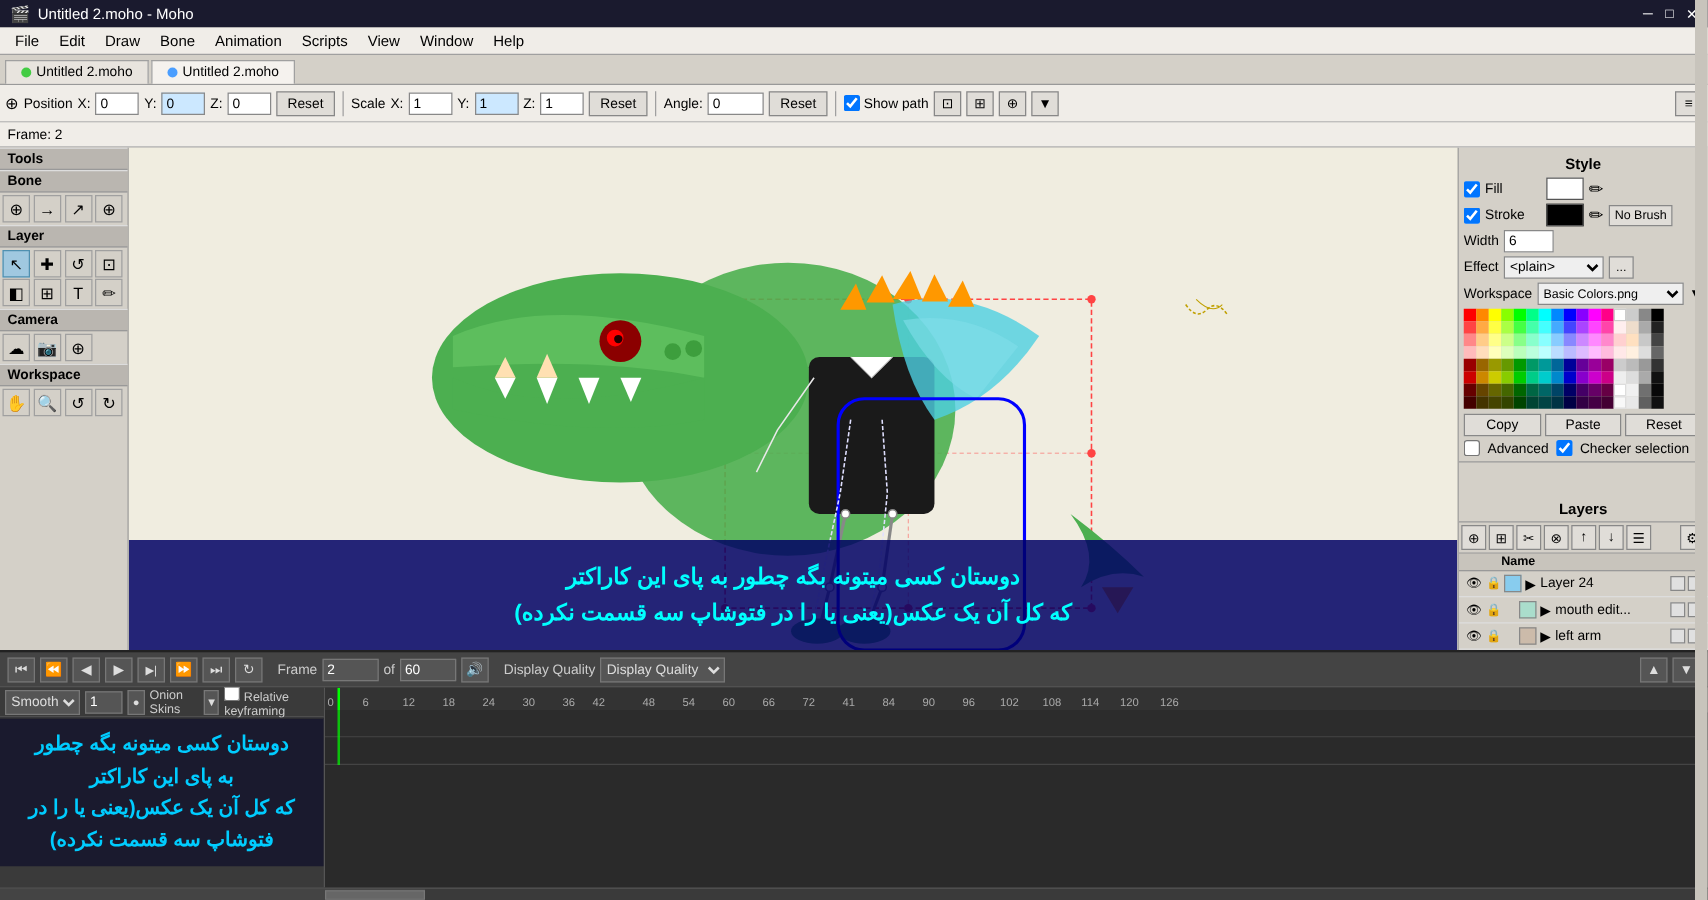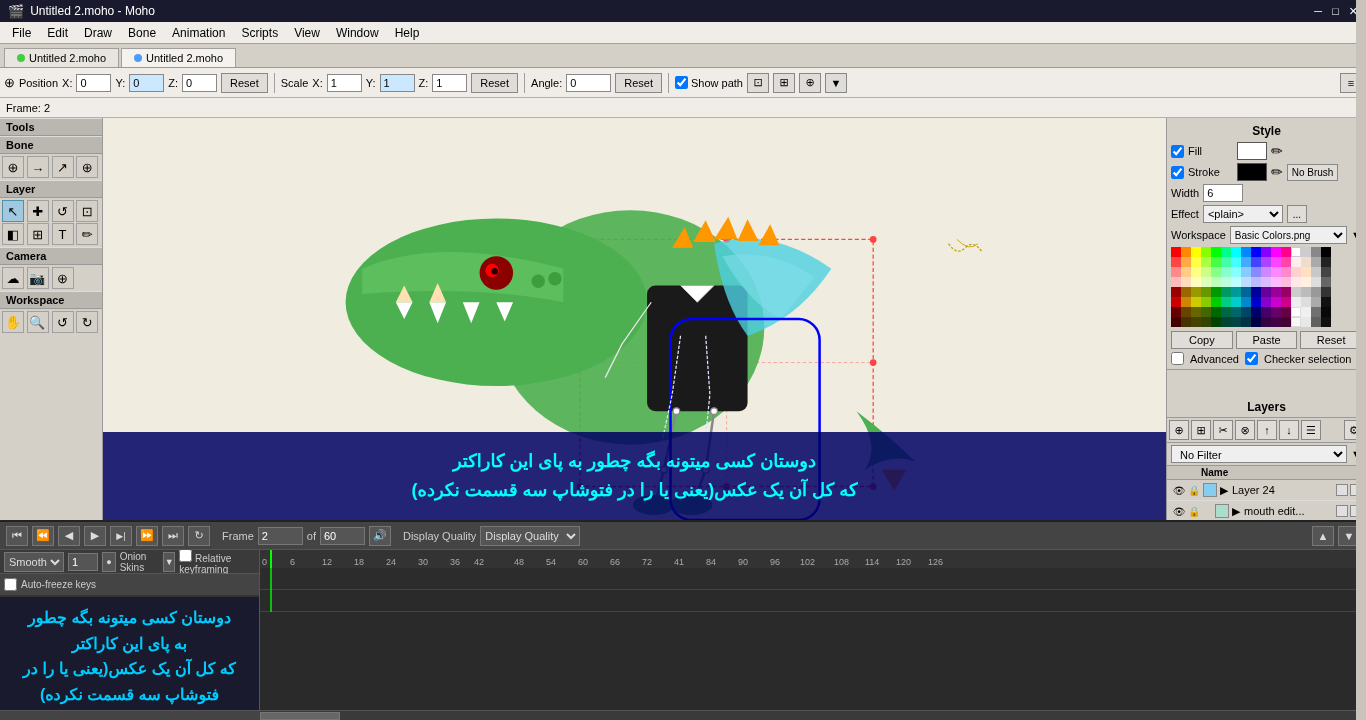--- a/index.html
+++ b/index.html
@@ -553,26 +553,20 @@
         <button class="layers-tool-btn">⊞</button>
         <button class="layers-tool-btn">✂</button>
         <button class="layers-tool-btn">⊗</button>
         <button class="layers-tool-btn">↑</button>
         <button class="layers-tool-btn">↓</button>
         <button class="layers-tool-btn">☰</button>
         <div style="flex:1;"></div>
         <button class="layers-tool-btn">⚙</button>
       </div>
 
-      <div class="layers-filter">
-        <select class="layers-filter" style="flex:1;height:18px;font-size:11px;border:1px solid #888;">
-          <option>No Filter</option>
-        </select>
-        <span>▼</span>
-      </div>
 
       <div class="layers-header">
         <div style="width:16px;"></div>
         <div style="width:16px;"></div>
         <div class="lh-name">Name</div>
         <div style="width:20px;"></div>
         <div style="width:20px;"></div>
       </div>
 
       <div class="layers-list">
@@ -673,24 +667,20 @@
         <button class="tl-btn" style="width:18px;font-size:9px;">●</button>
         <span class="tl-label" style="font-size:10px;">Onion Skins</span>
         <button class="tl-btn" style="width:16px;font-size:9px;">▼</button>
         <span class="tl-label" style="font-size:10px;">
           <input type="checkbox" style="">
           Relative keyframing
         </span>
       </div>
 
       <div class="tl-track-area">
-        <div style="display:flex;align-items:center;gap:4px;padding:2px 4px;background:#444;height:22px;border-bottom:1px solid #333;">
-          <input type="checkbox" style="">
-          <span class="tl-label" style="font-size:10px;">Auto-freeze keys</span>
-        </div>
 
 
         <div class="tl-comment-row">
           <div class="tl-comment-text">
             <div>دوستان کسی میتونه بگه چطور به پای این کاراکتر</div>
             <div>که کل آن یک عکس(یعنی یا را در فتوشاپ سه قسمت نکرده)</div>
 
           </div>
         </div>
       </div>

